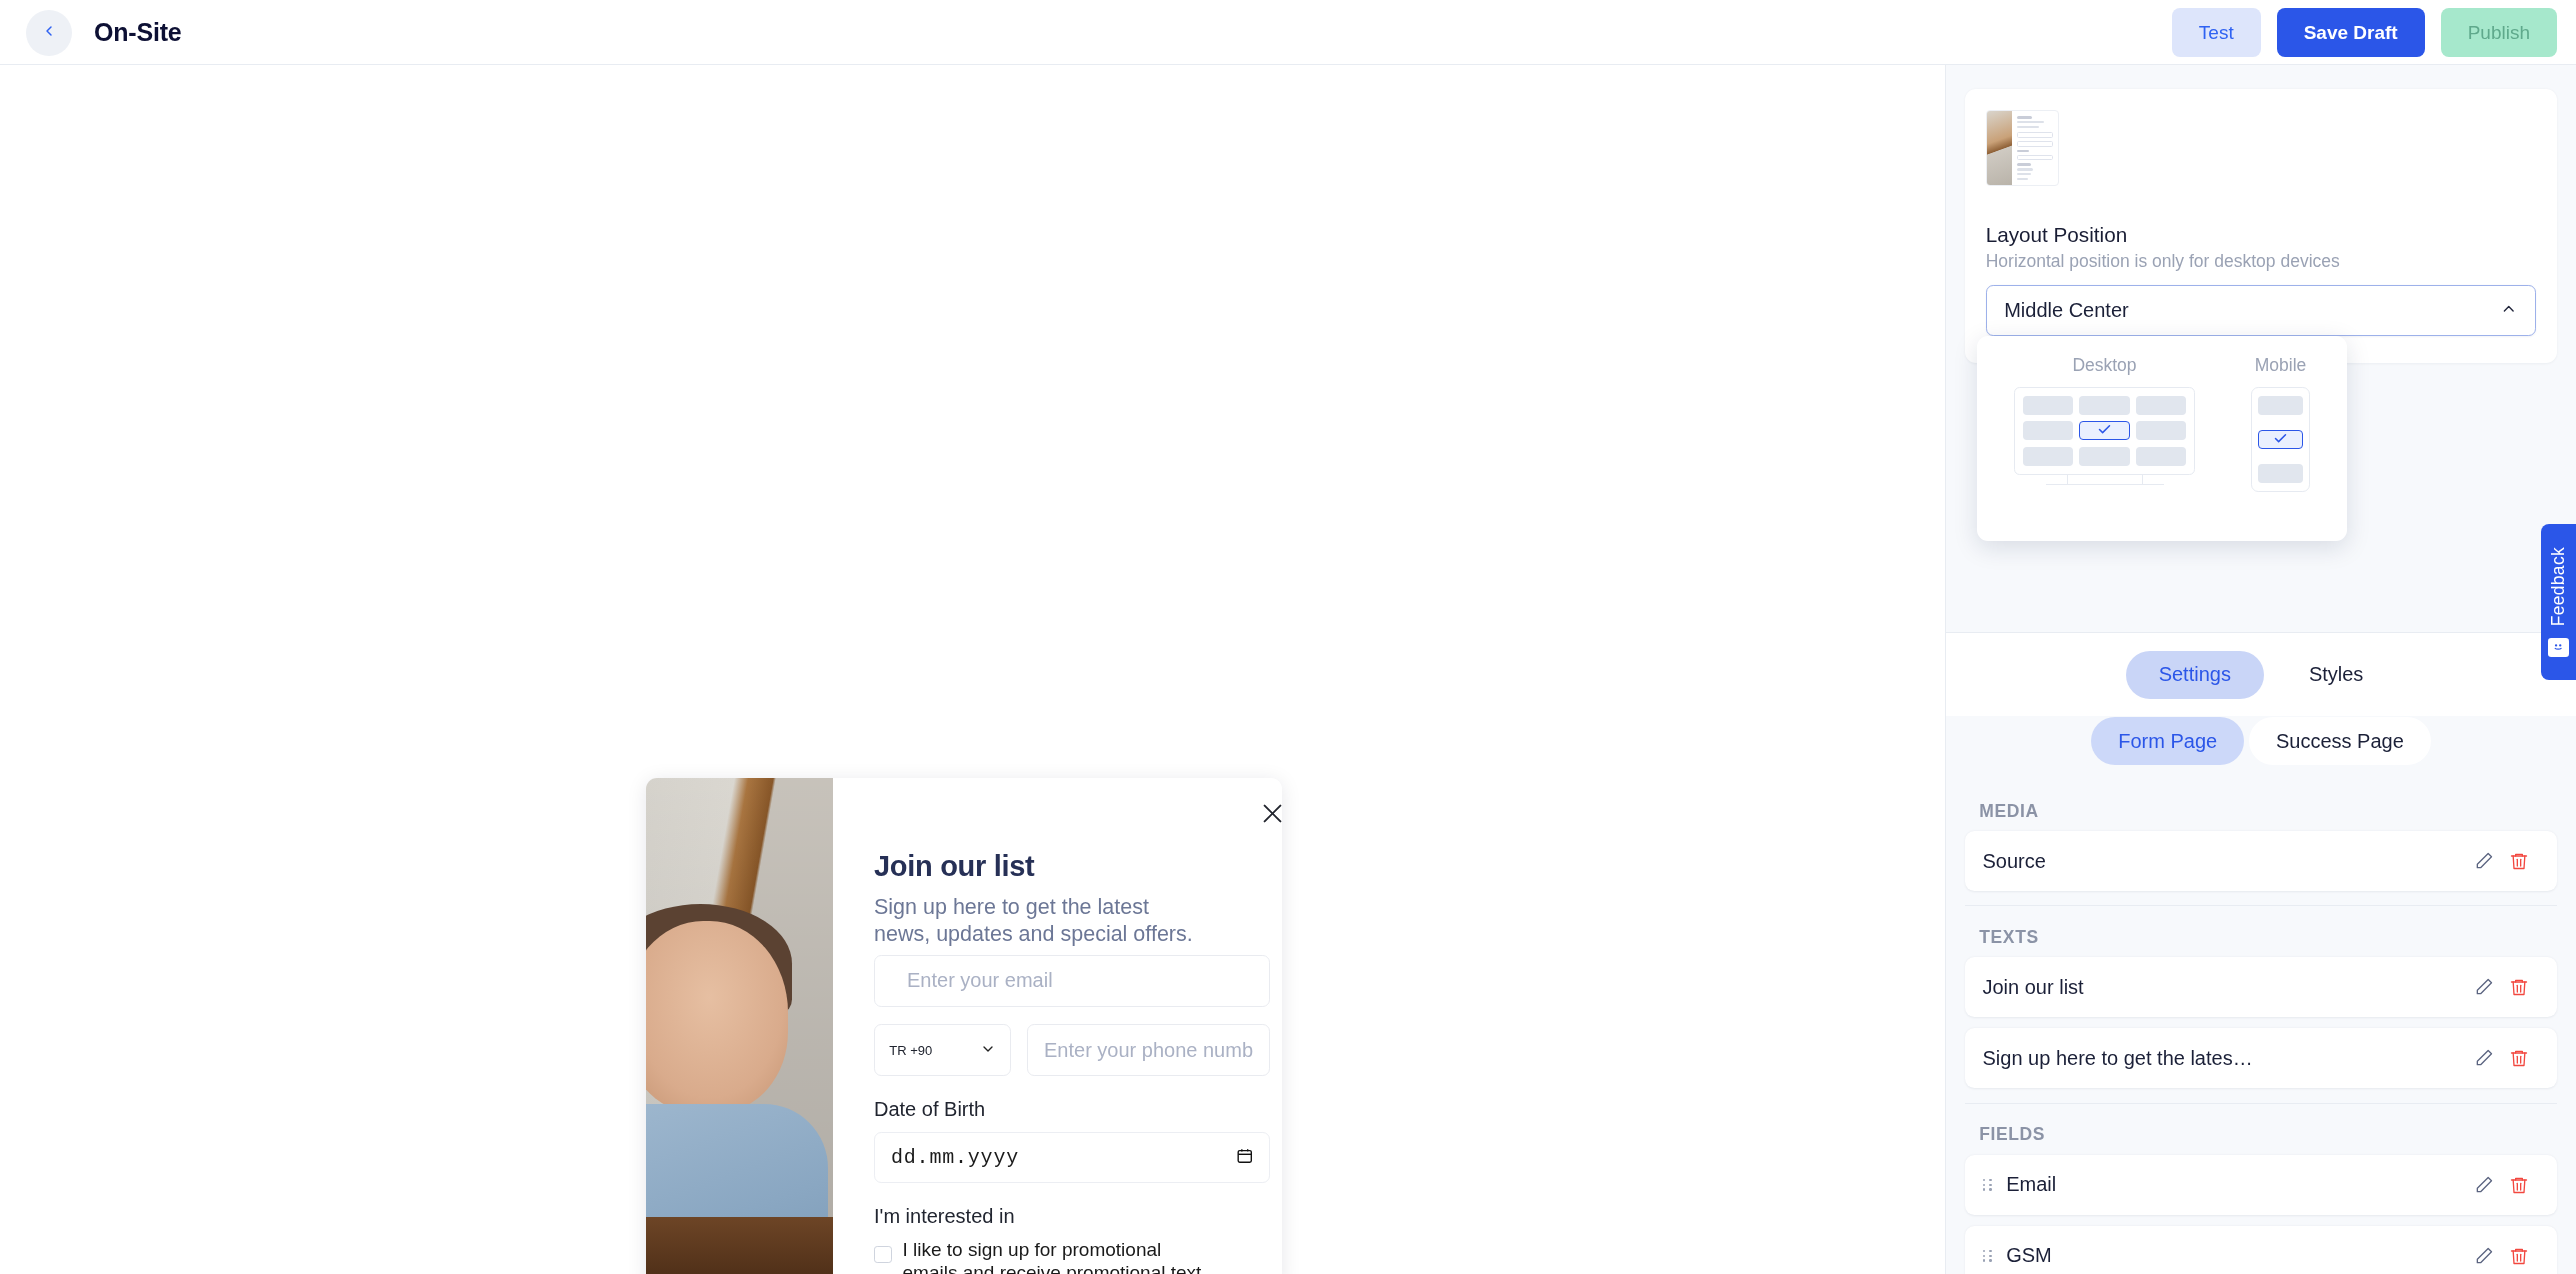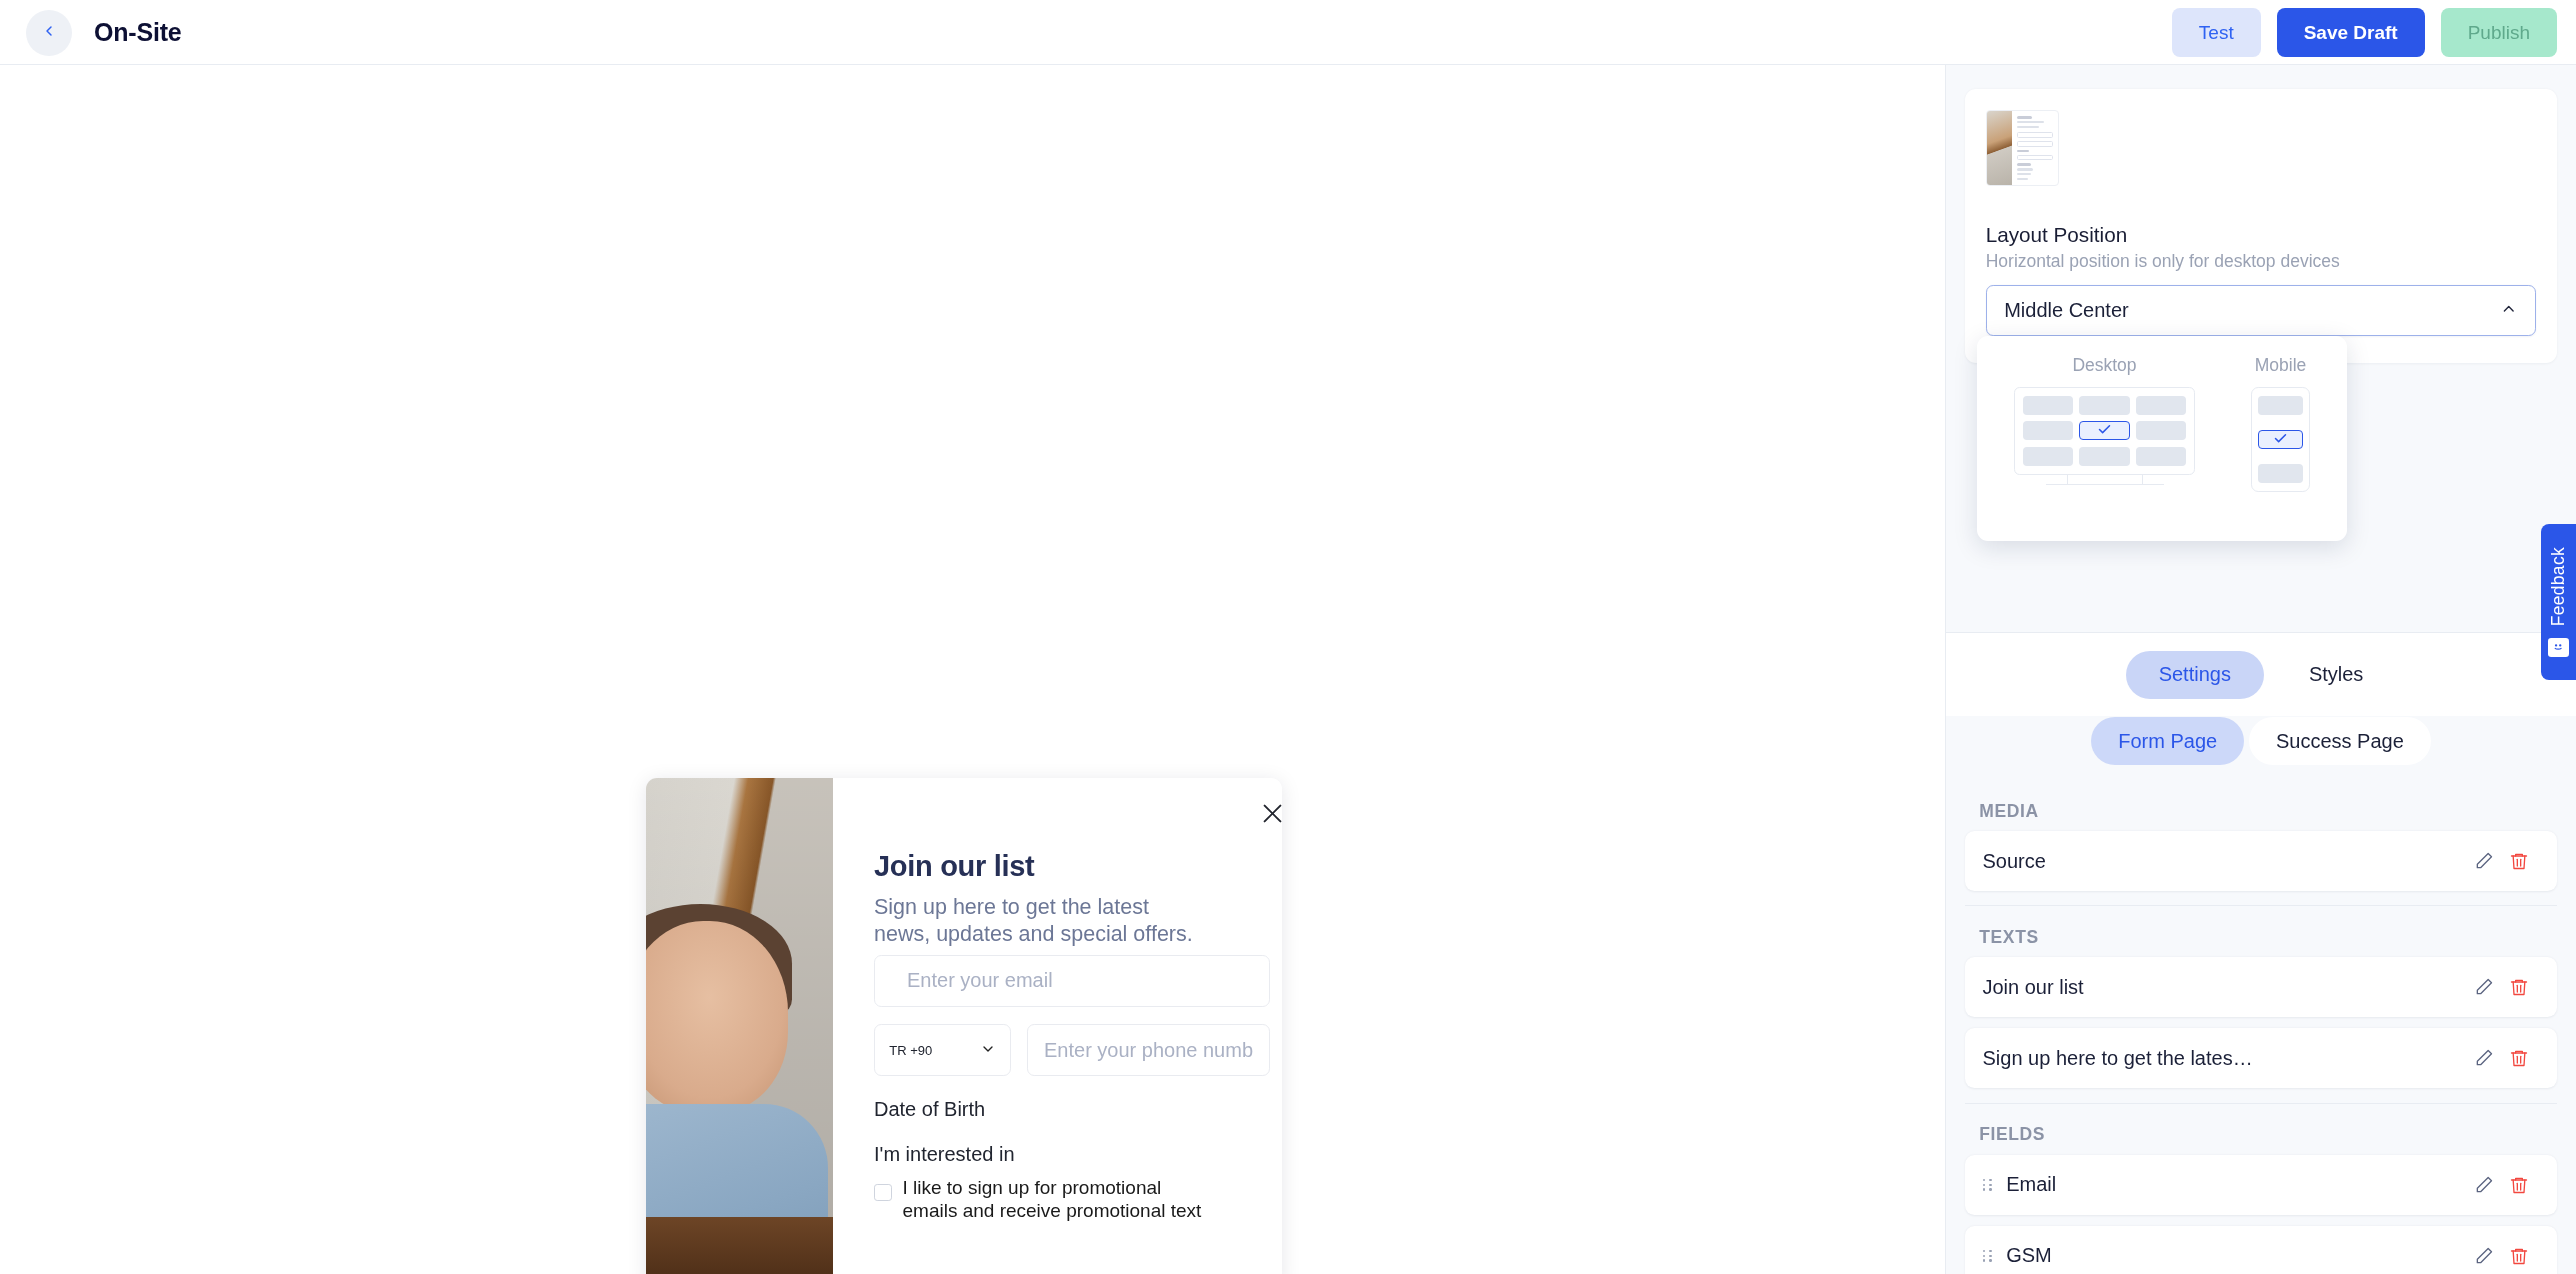--- a/index.html
+++ b/index.html
@@ -334,20 +334,31 @@
           <span>
             <svg width="16" height="16" viewBox="0 0 24 24" fill="none" stroke="#222" stroke-width="2" stroke-linecap="round" stroke-linejoin="round">
                 <polyline points="6 9 12 15 18 9"></polyline>
               </svg>
           </span>
         </div>
         <div class="inp-phone">Enter your phone numb</div>
       </div>
 
       <div class="lbl">Date of Birth</div>
+      <div class="date-inp">
+        <span class="date-txt">dd.mm.yyyy</span>
+        <span>
+          <svg width="17.5" height="17.5" viewBox="0 0 24 24" fill="none" stroke="#111" stroke-width="1.9">
+              <rect x="3" y="5" width="18" height="16" rx="2"></rect>
+              <line x1="3" y1="10" x2="21" y2="10"></line>
+              <line x1="8" y1="3" x2="8" y2="6"></line>
+              <line x1="16" y1="3" x2="16" y2="6"></line>
+            </svg>
+        </span>
+      </div>
 
       <div class="lbl">I'm interested in</div>
       <div class="chk-row">
         <div class="chk-box"></div>
         <div class="chk-txt">I like to sign up for promotional emails and receive promotional text</div>
       </div>
 
     </div>
   </div>
 </div>

